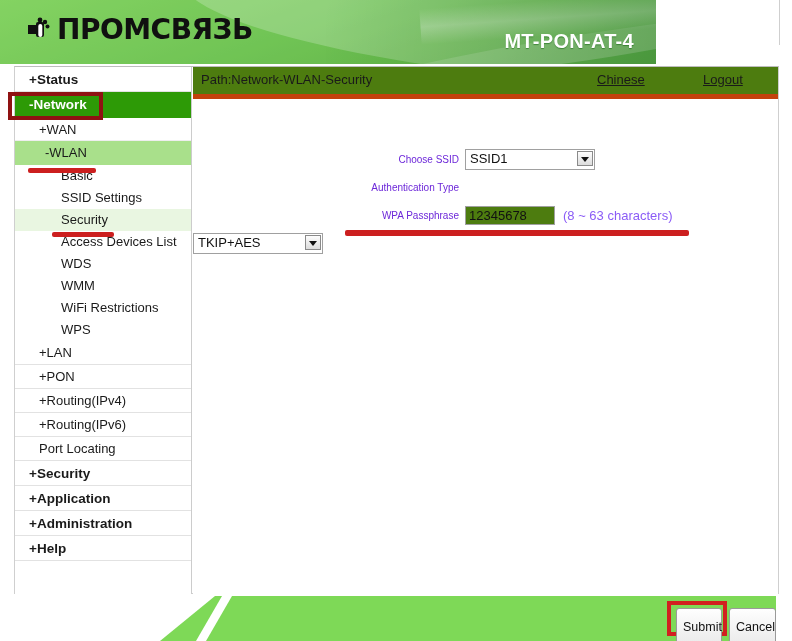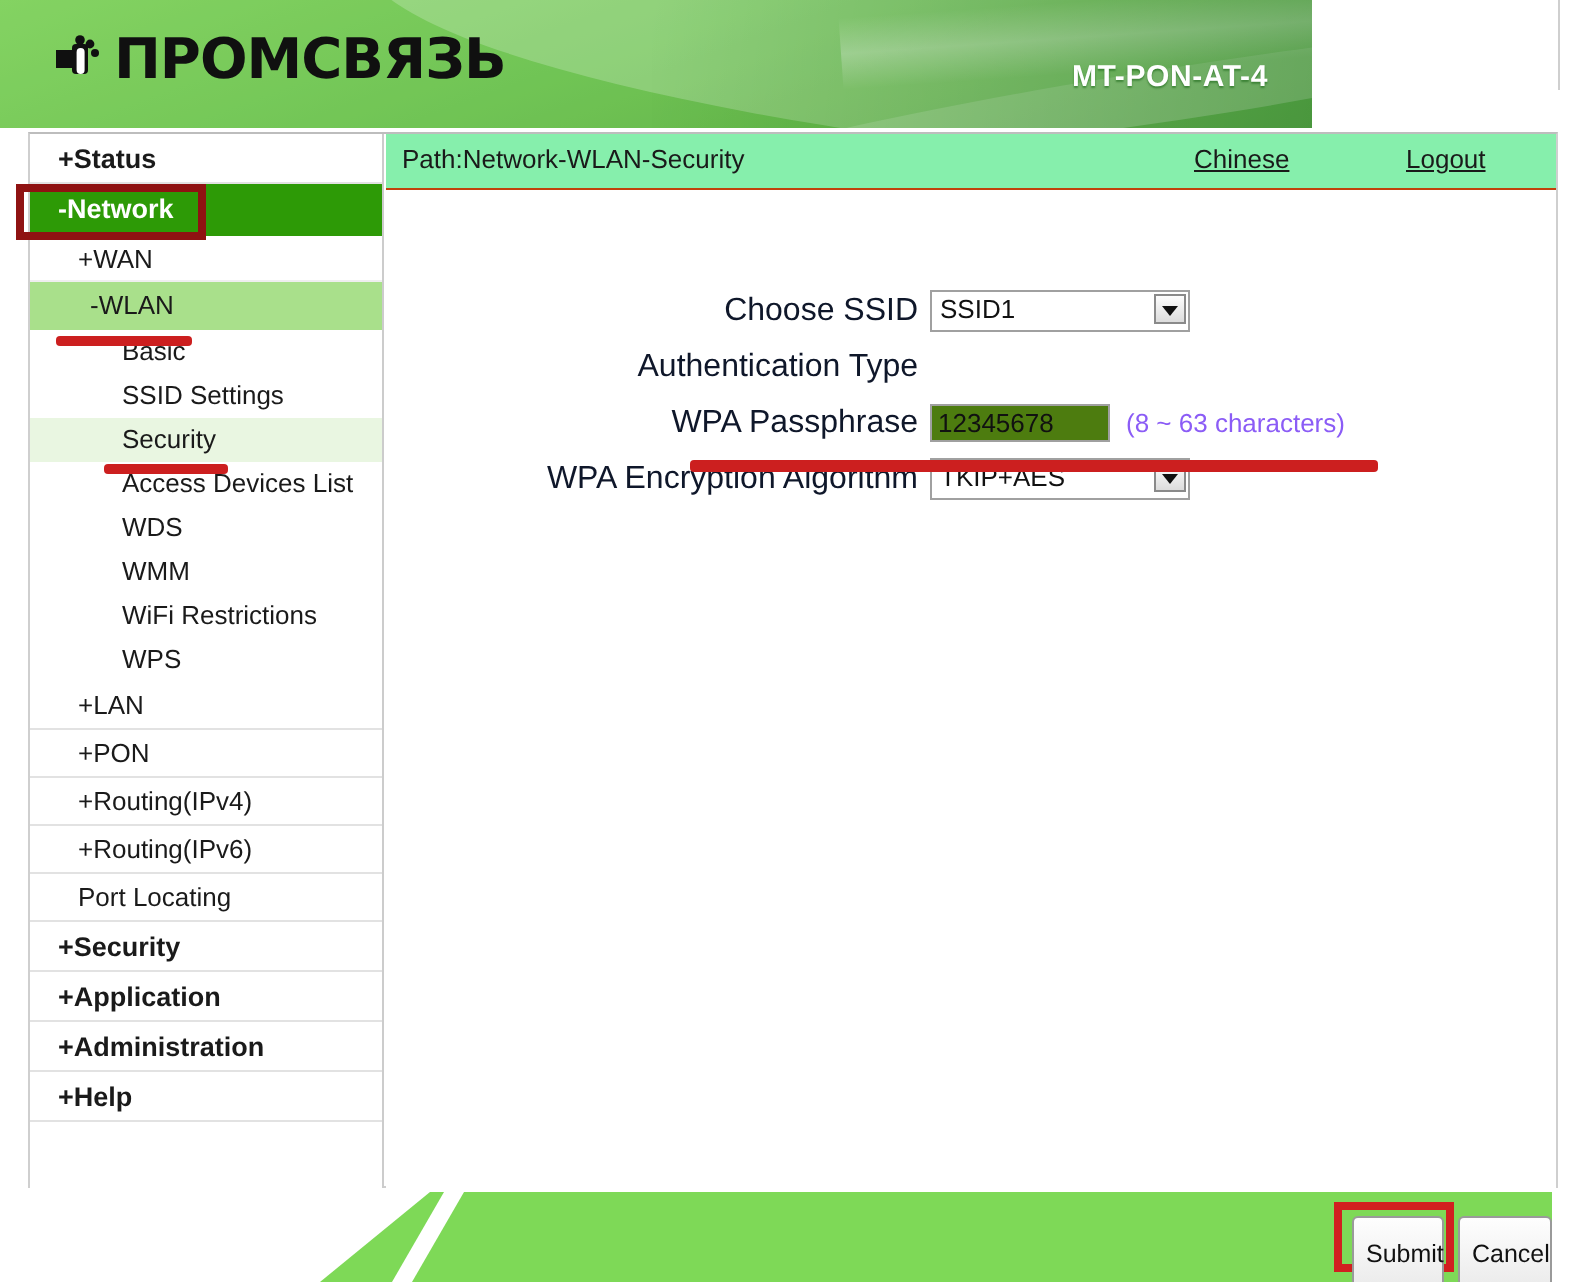--- a/index.html
+++ b/index.html
@@ -80,21 +80,21 @@
     font-family: "DejaVu Sans", sans-serif;
     font-size: 28px;
     font-weight: bold;
     color: #101010;
     letter-spacing: -0.5px;
     line-height: 30px;
   }
   .model-name {
     position: absolute;
     right: 22px; top: 30px;
-    font-size: 15px;
+    font-size: 20px;
     font-weight: bold;
     color: #ffffff;
     letter-spacing: 0.3px;
     text-shadow: 0 1px 1px rgba(0,80,0,0.45);
   }
 
   
   .frame {
     position: absolute;
     left: 14px; top: 66px;
@@ -205,22 +205,22 @@
   .content {
     position: absolute;
     left: 193px; top: 67px;
     width: 585px; height: 527px;
     background: #ffffff;
     overflow: hidden;
   }
   .pathbar {
     position: relative;
     height: 27px;
-    background: #86efac;
-    border-bottom: 1px solid #c2410c;
+    background: #4d7c0f;
+    border-bottom: 5px solid #c2410c;
   }
   .path-text {
     position: absolute;
     left: 8px; top: 5px;
     font-size: 13px;
     color: #1a1a1a;
   }
   .path-link {
     position: absolute;
     top: 5px;
@@ -239,22 +239,22 @@
   .form-row {
     display: flex;
     align-items: center;
     margin-bottom: 7px;
     height: 21px;
   }
   .form-label {
     width: 272px;
     text-align: right;
     padding-right: 6px;
-    font-size: 16px;
-    color: #0f172a;
+    font-size: 10px;
+    color: #6d28d9;
     white-space: nowrap;
     box-sizing: border-box;
   }
   .select-box {
     position: relative;
     height: 21px;
     border: 1px solid #a0a0a0;
     background: #ffffff;
     box-sizing: border-box;
     font-size: 13px;
@@ -490,21 +490,20 @@
         <span class="form-label">Authentication Type</span>
       </div>
 
       <div class="form-row">
         <span class="form-label">WPA Passphrase</span>
         <input class="text-input" type="text" value="12345678" style="">
         <span class="hint">(8 ~ 63 characters)</span>
       </div>
 
       <div class="form-row">
-        <span class="form-label">WPA Encryption Algorithm</span>
         <div class="select-box select-w1">
           <span>TKIP+AES</span>
           <span class="select-arrow"></span>
         </div>
       </div>
 
     </div>
   </div>
 
   <div class="footer">

